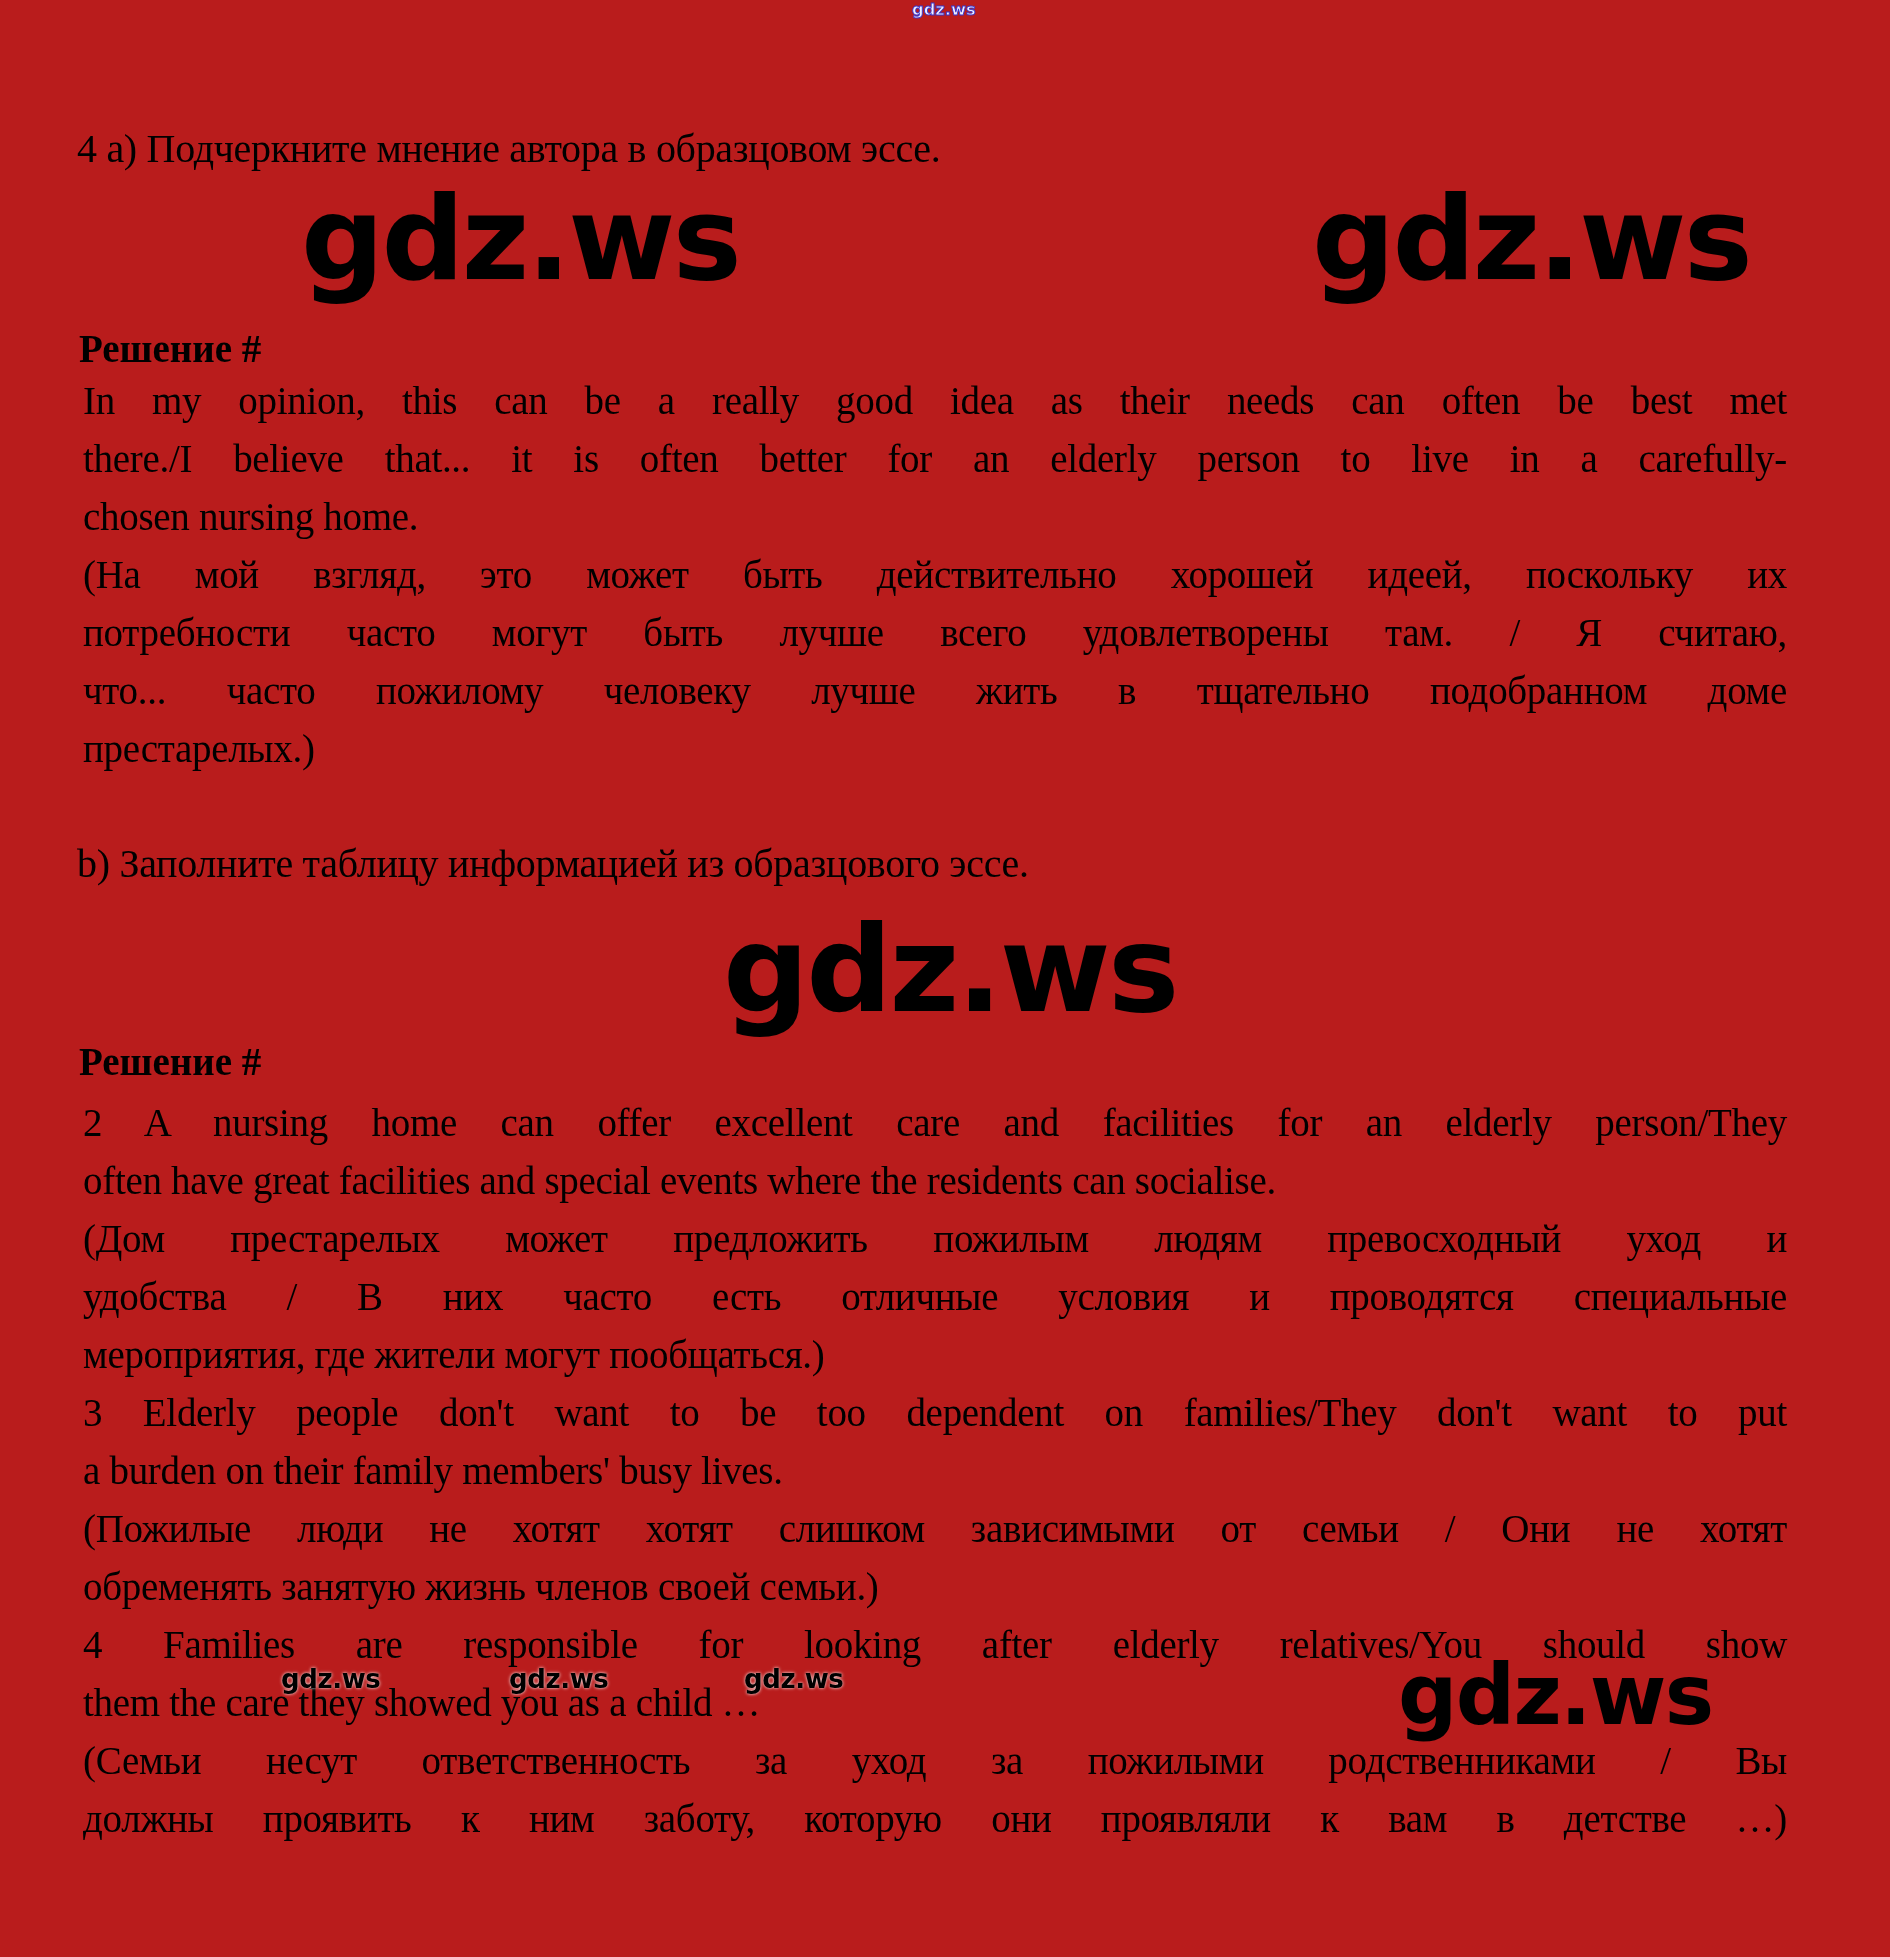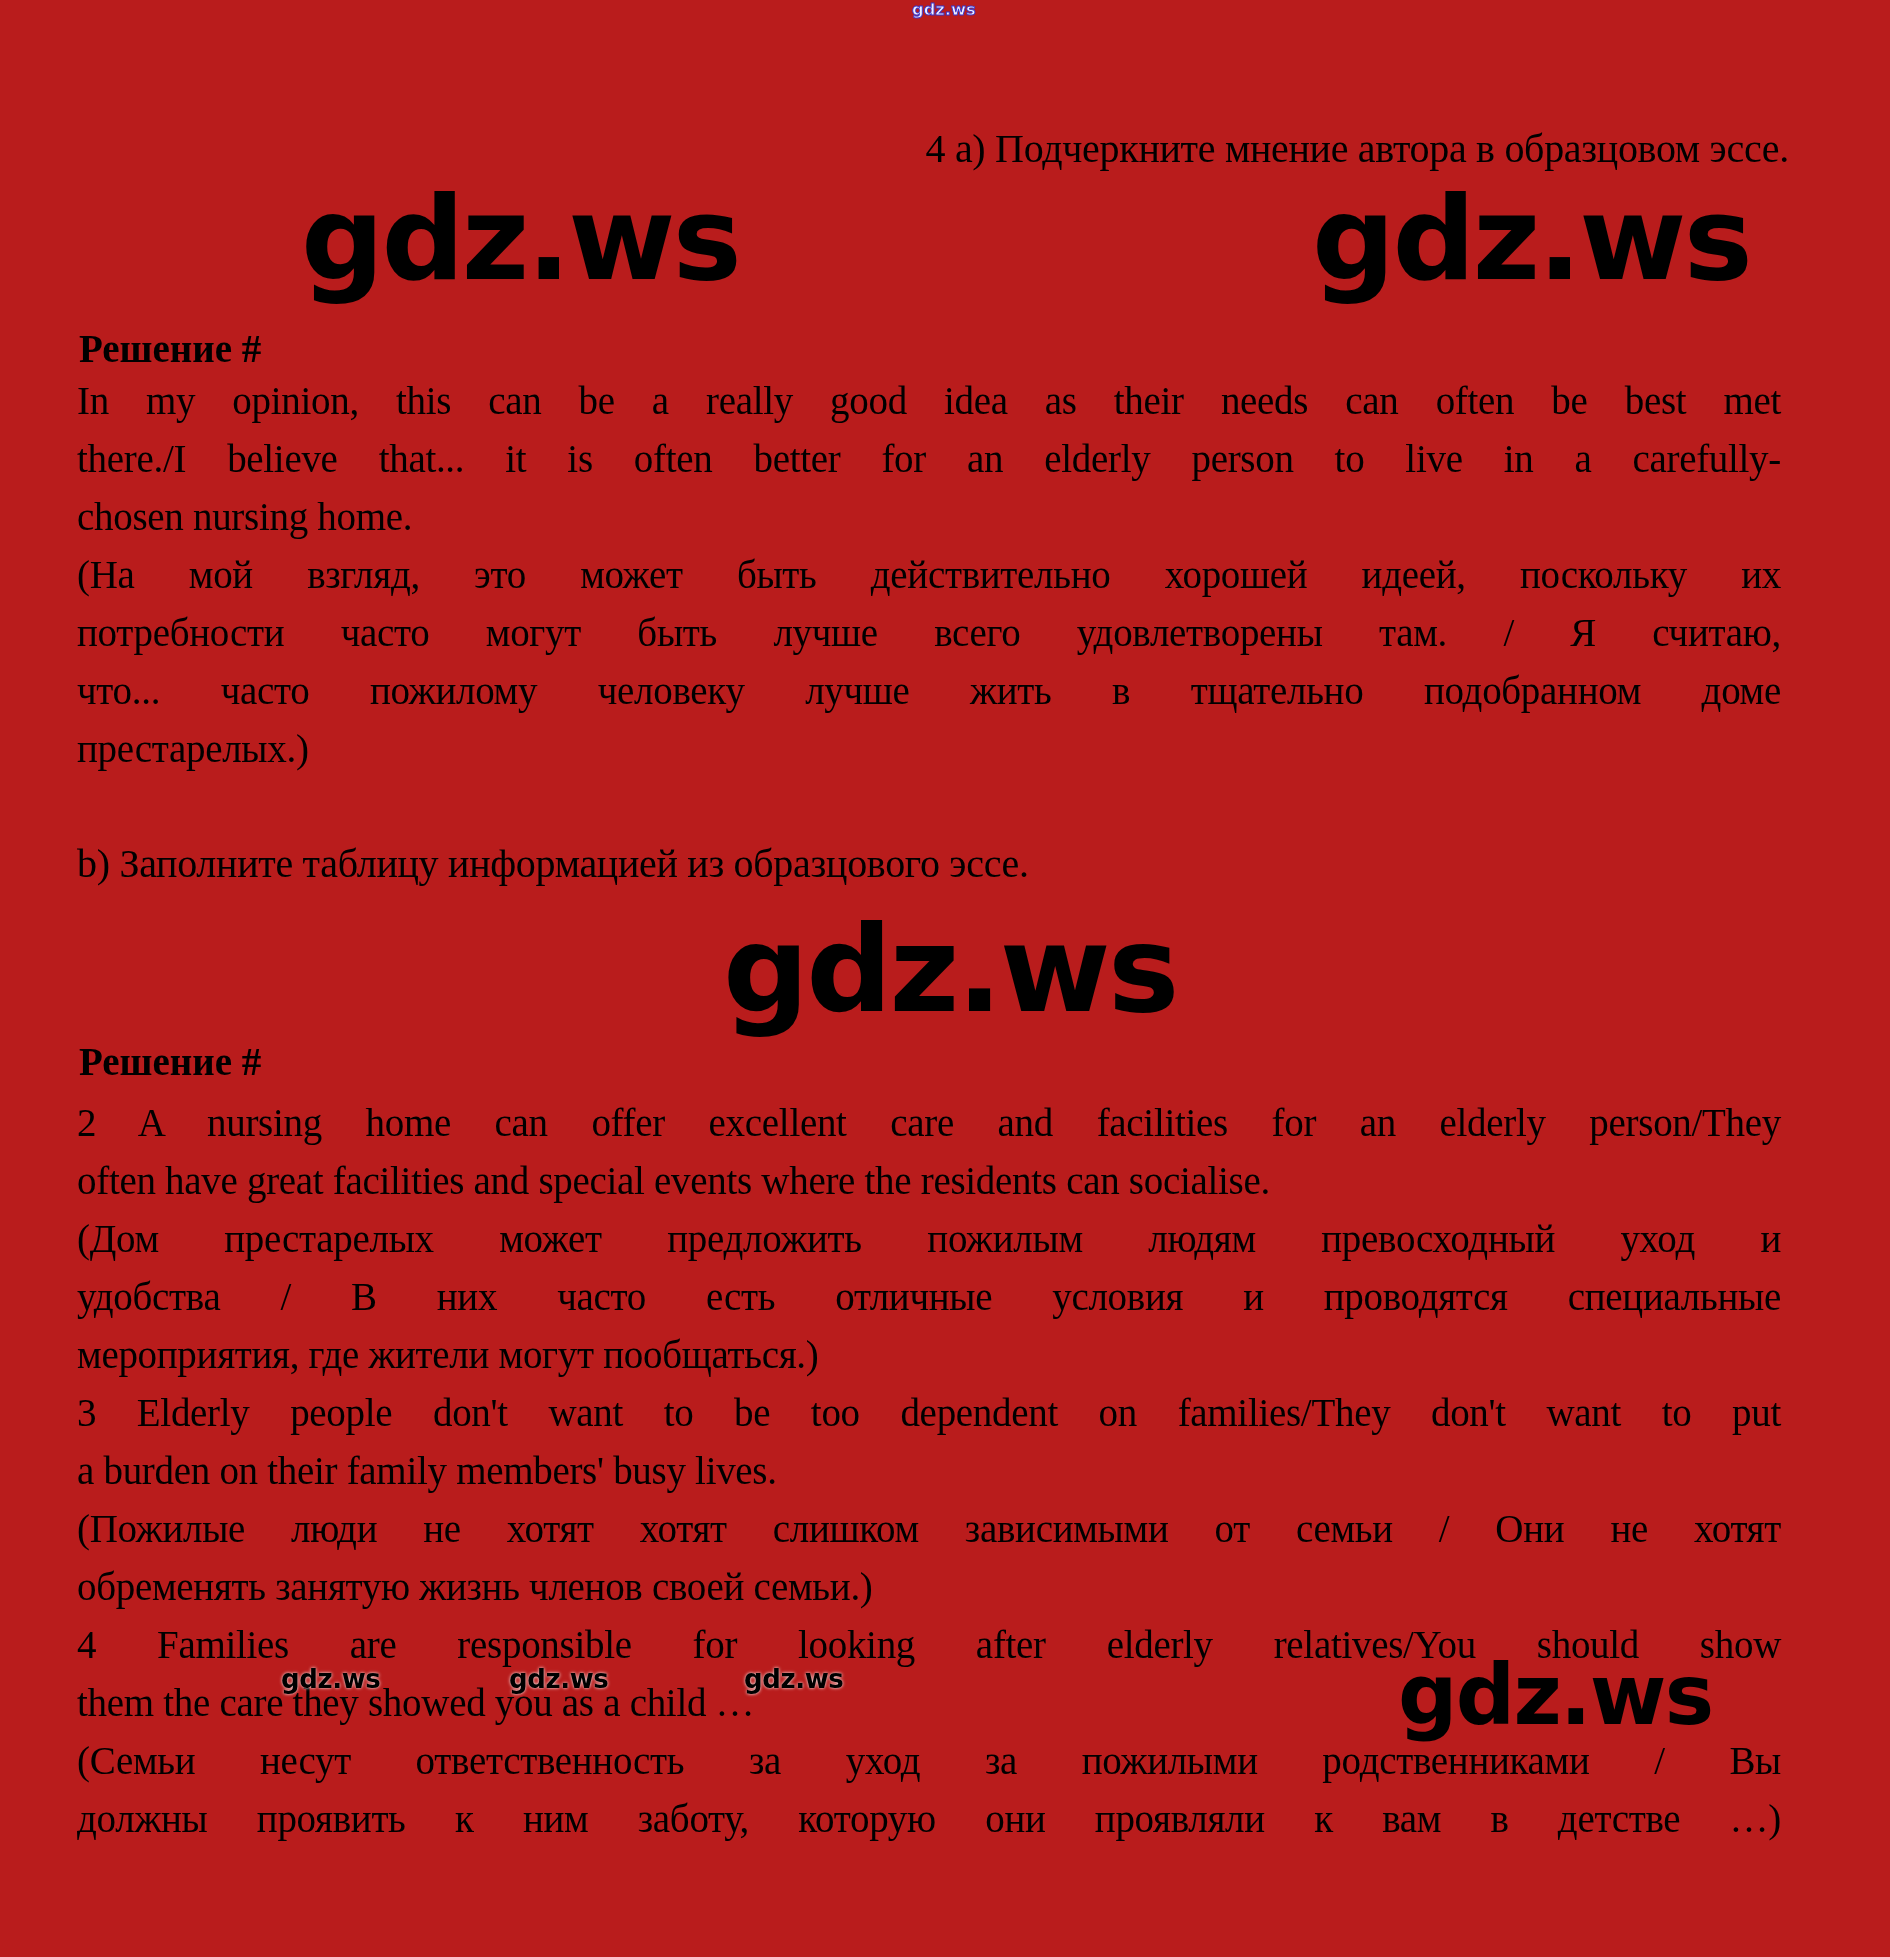--- a/index.html
+++ b/index.html
@@ -25,21 +25,21 @@
   .solution {
     left: 79px;
     font-size: 39px;
     font-weight: bold;
     line-height: 43px;
     white-space: nowrap;
     z-index: 1;
     margin-top: 36px;
   }
   .para {
-    left: 77px;
+    left: 83px;
     width: 1704px;
     font-size: 39px;
     line-height: 58px;
     letter-spacing: -0.3px;
     z-index: 1;
   }
   .ln { display: block; }
   .j { text-align: justify; text-align-last: justify; }
   .n { text-align: right; text-align-last: left; }
   .wm {
@@ -61,21 +61,21 @@
     text-shadow: 0 0 0.9px #3a35c8;
   }
 </style>
 </head>
 <body>
 
 <div class="page">
 
   <div class="abs wm wm-top" style="left:912px; top:1.7px;">gdz.ws</div>
 
-  <div class="abs heading" style="top:126px;text-align:right;">4 a) Подчеркните мнение автора в образцовом эссе.</div>
+  <div class="abs heading" style="top:126px;">4 a) Подчеркните мнение автора в образцовом эссе.</div>
 
   <div class="abs wm wm-big" style="left:301px; top:181px;">gdz.ws</div>
   <div class="abs wm wm-big" style="left:1312px; top:181px;">gdz.ws</div>
 
   <div class="abs solution" style="top:291px;">Решение #</div>
 
   <div class="abs para" style="top:372px;">
     <span class="ln j">In my opinion, this can be a really good idea as their needs can often be best met</span>
     <span class="ln j">there./I believe that... it is often better for an elderly person to live in a carefully-</span>
     <span class="ln n">chosen nursing home.</span>

